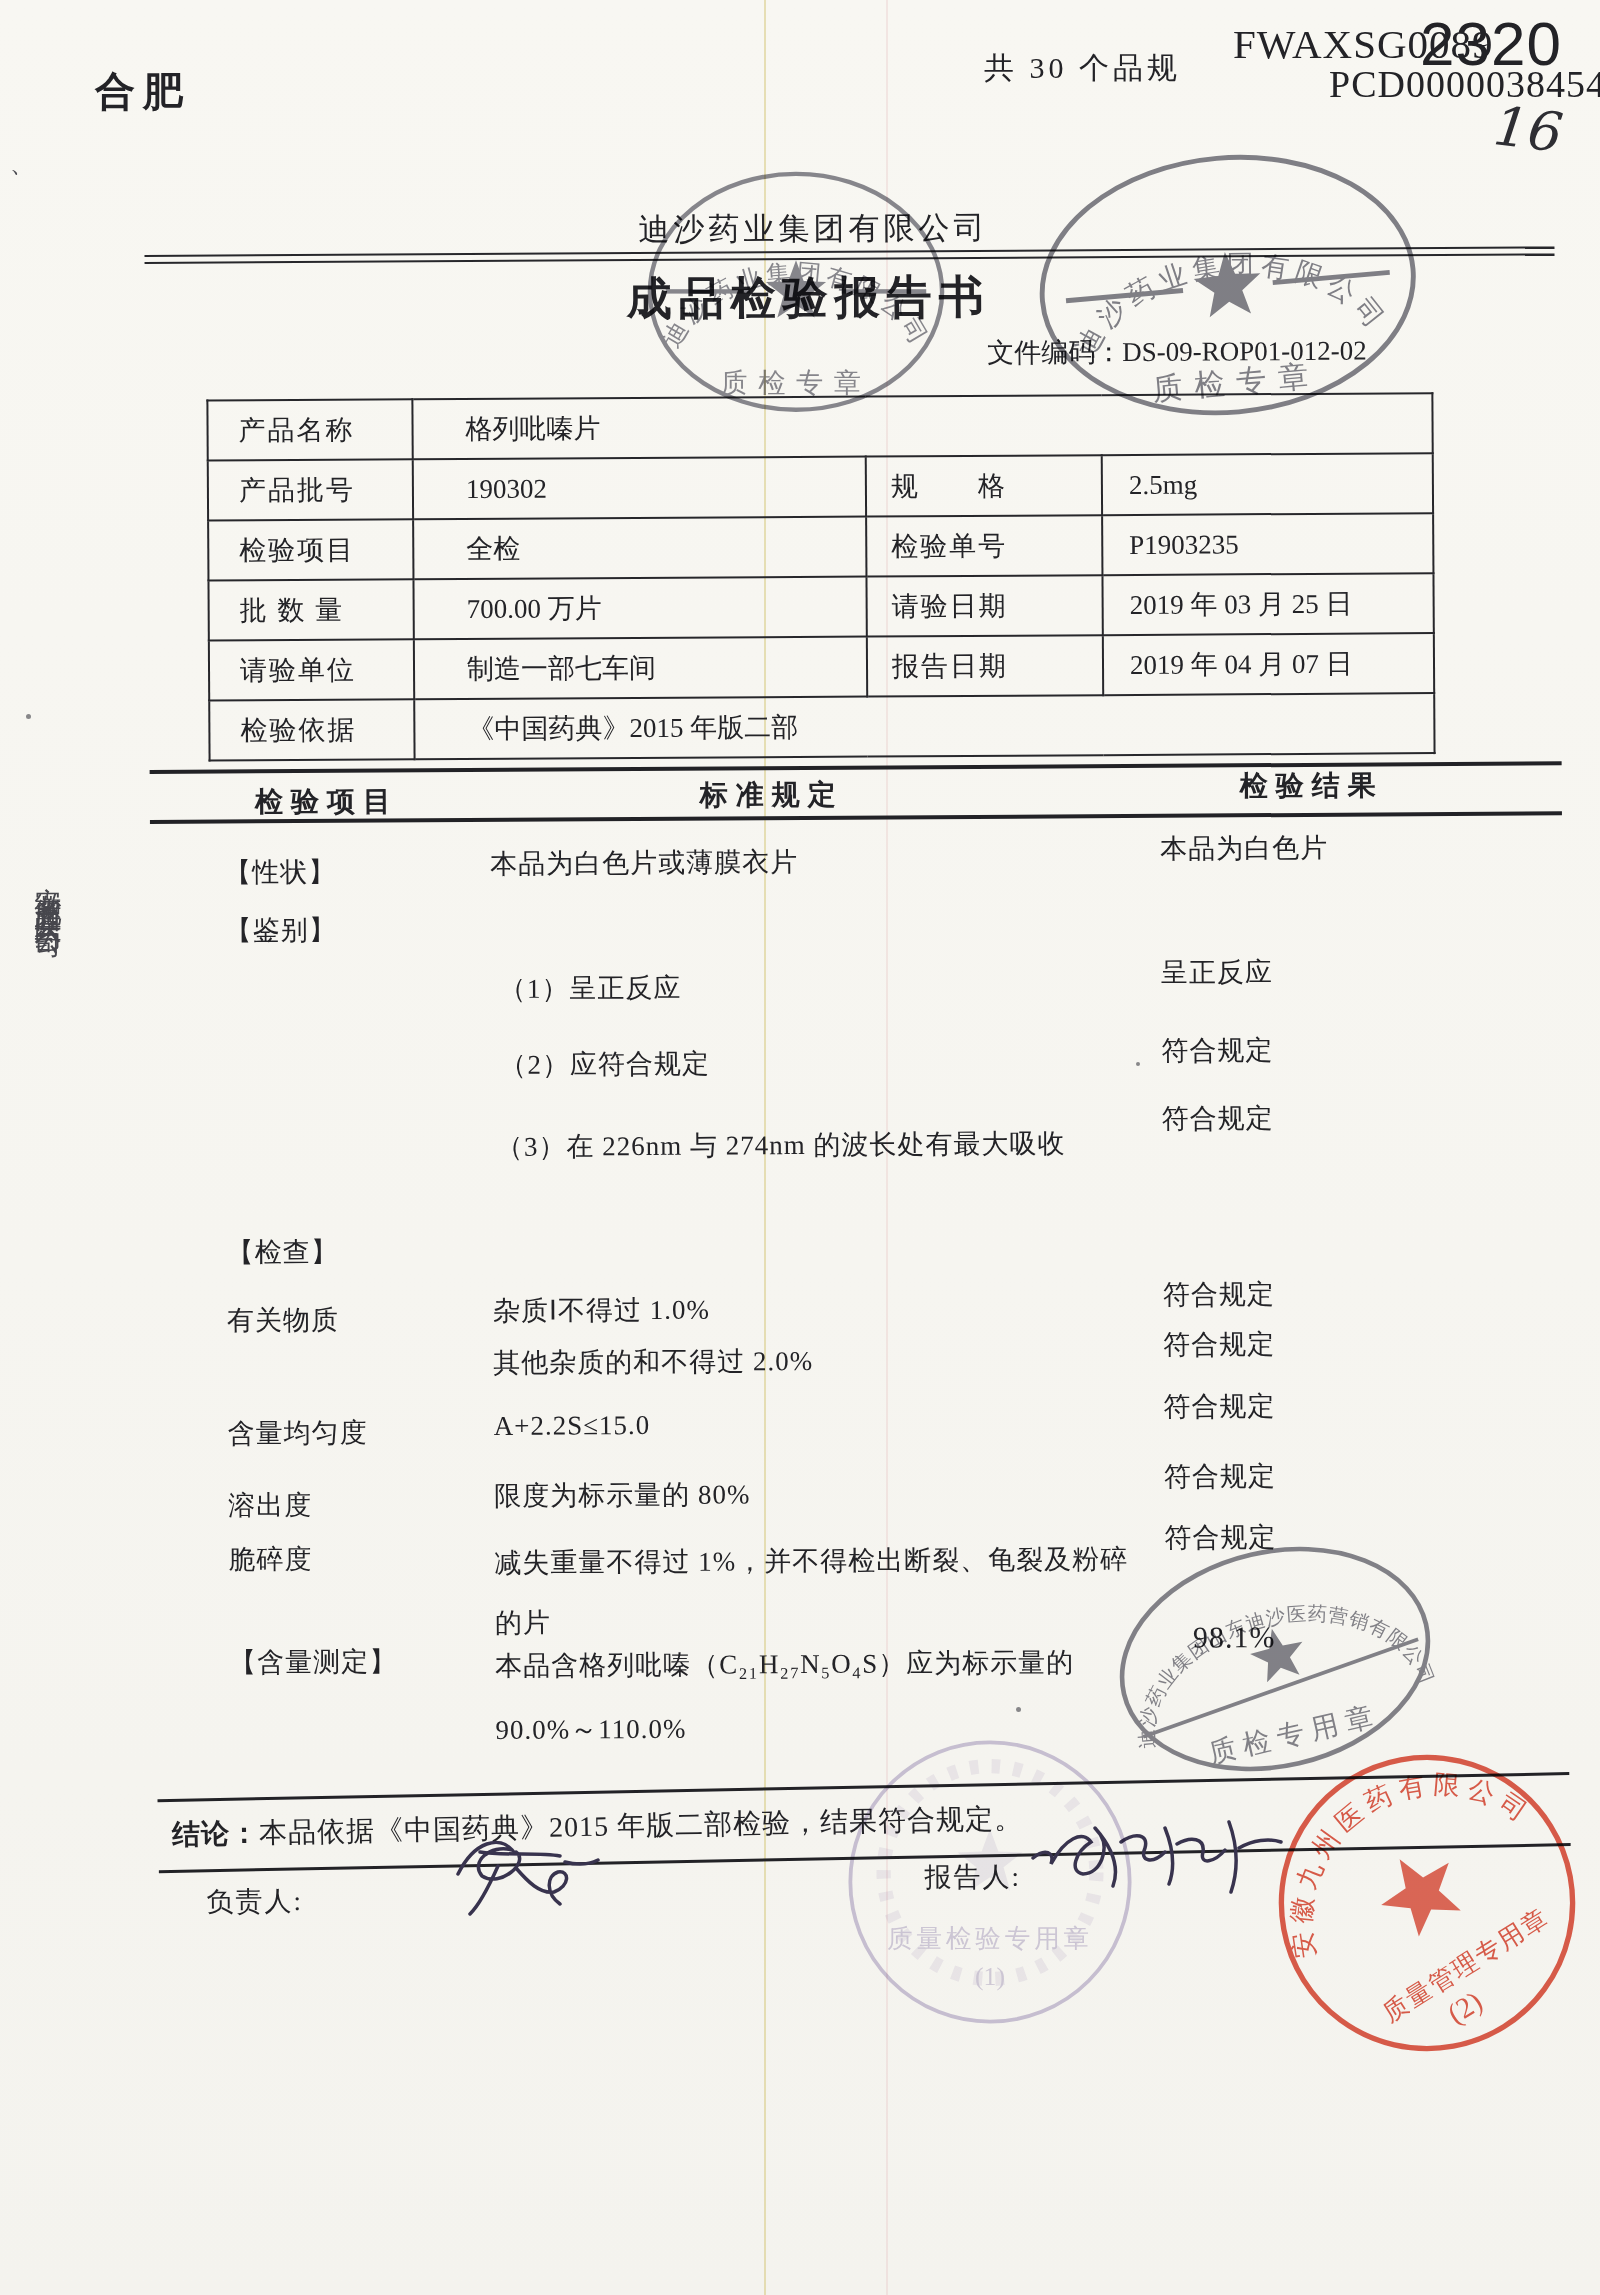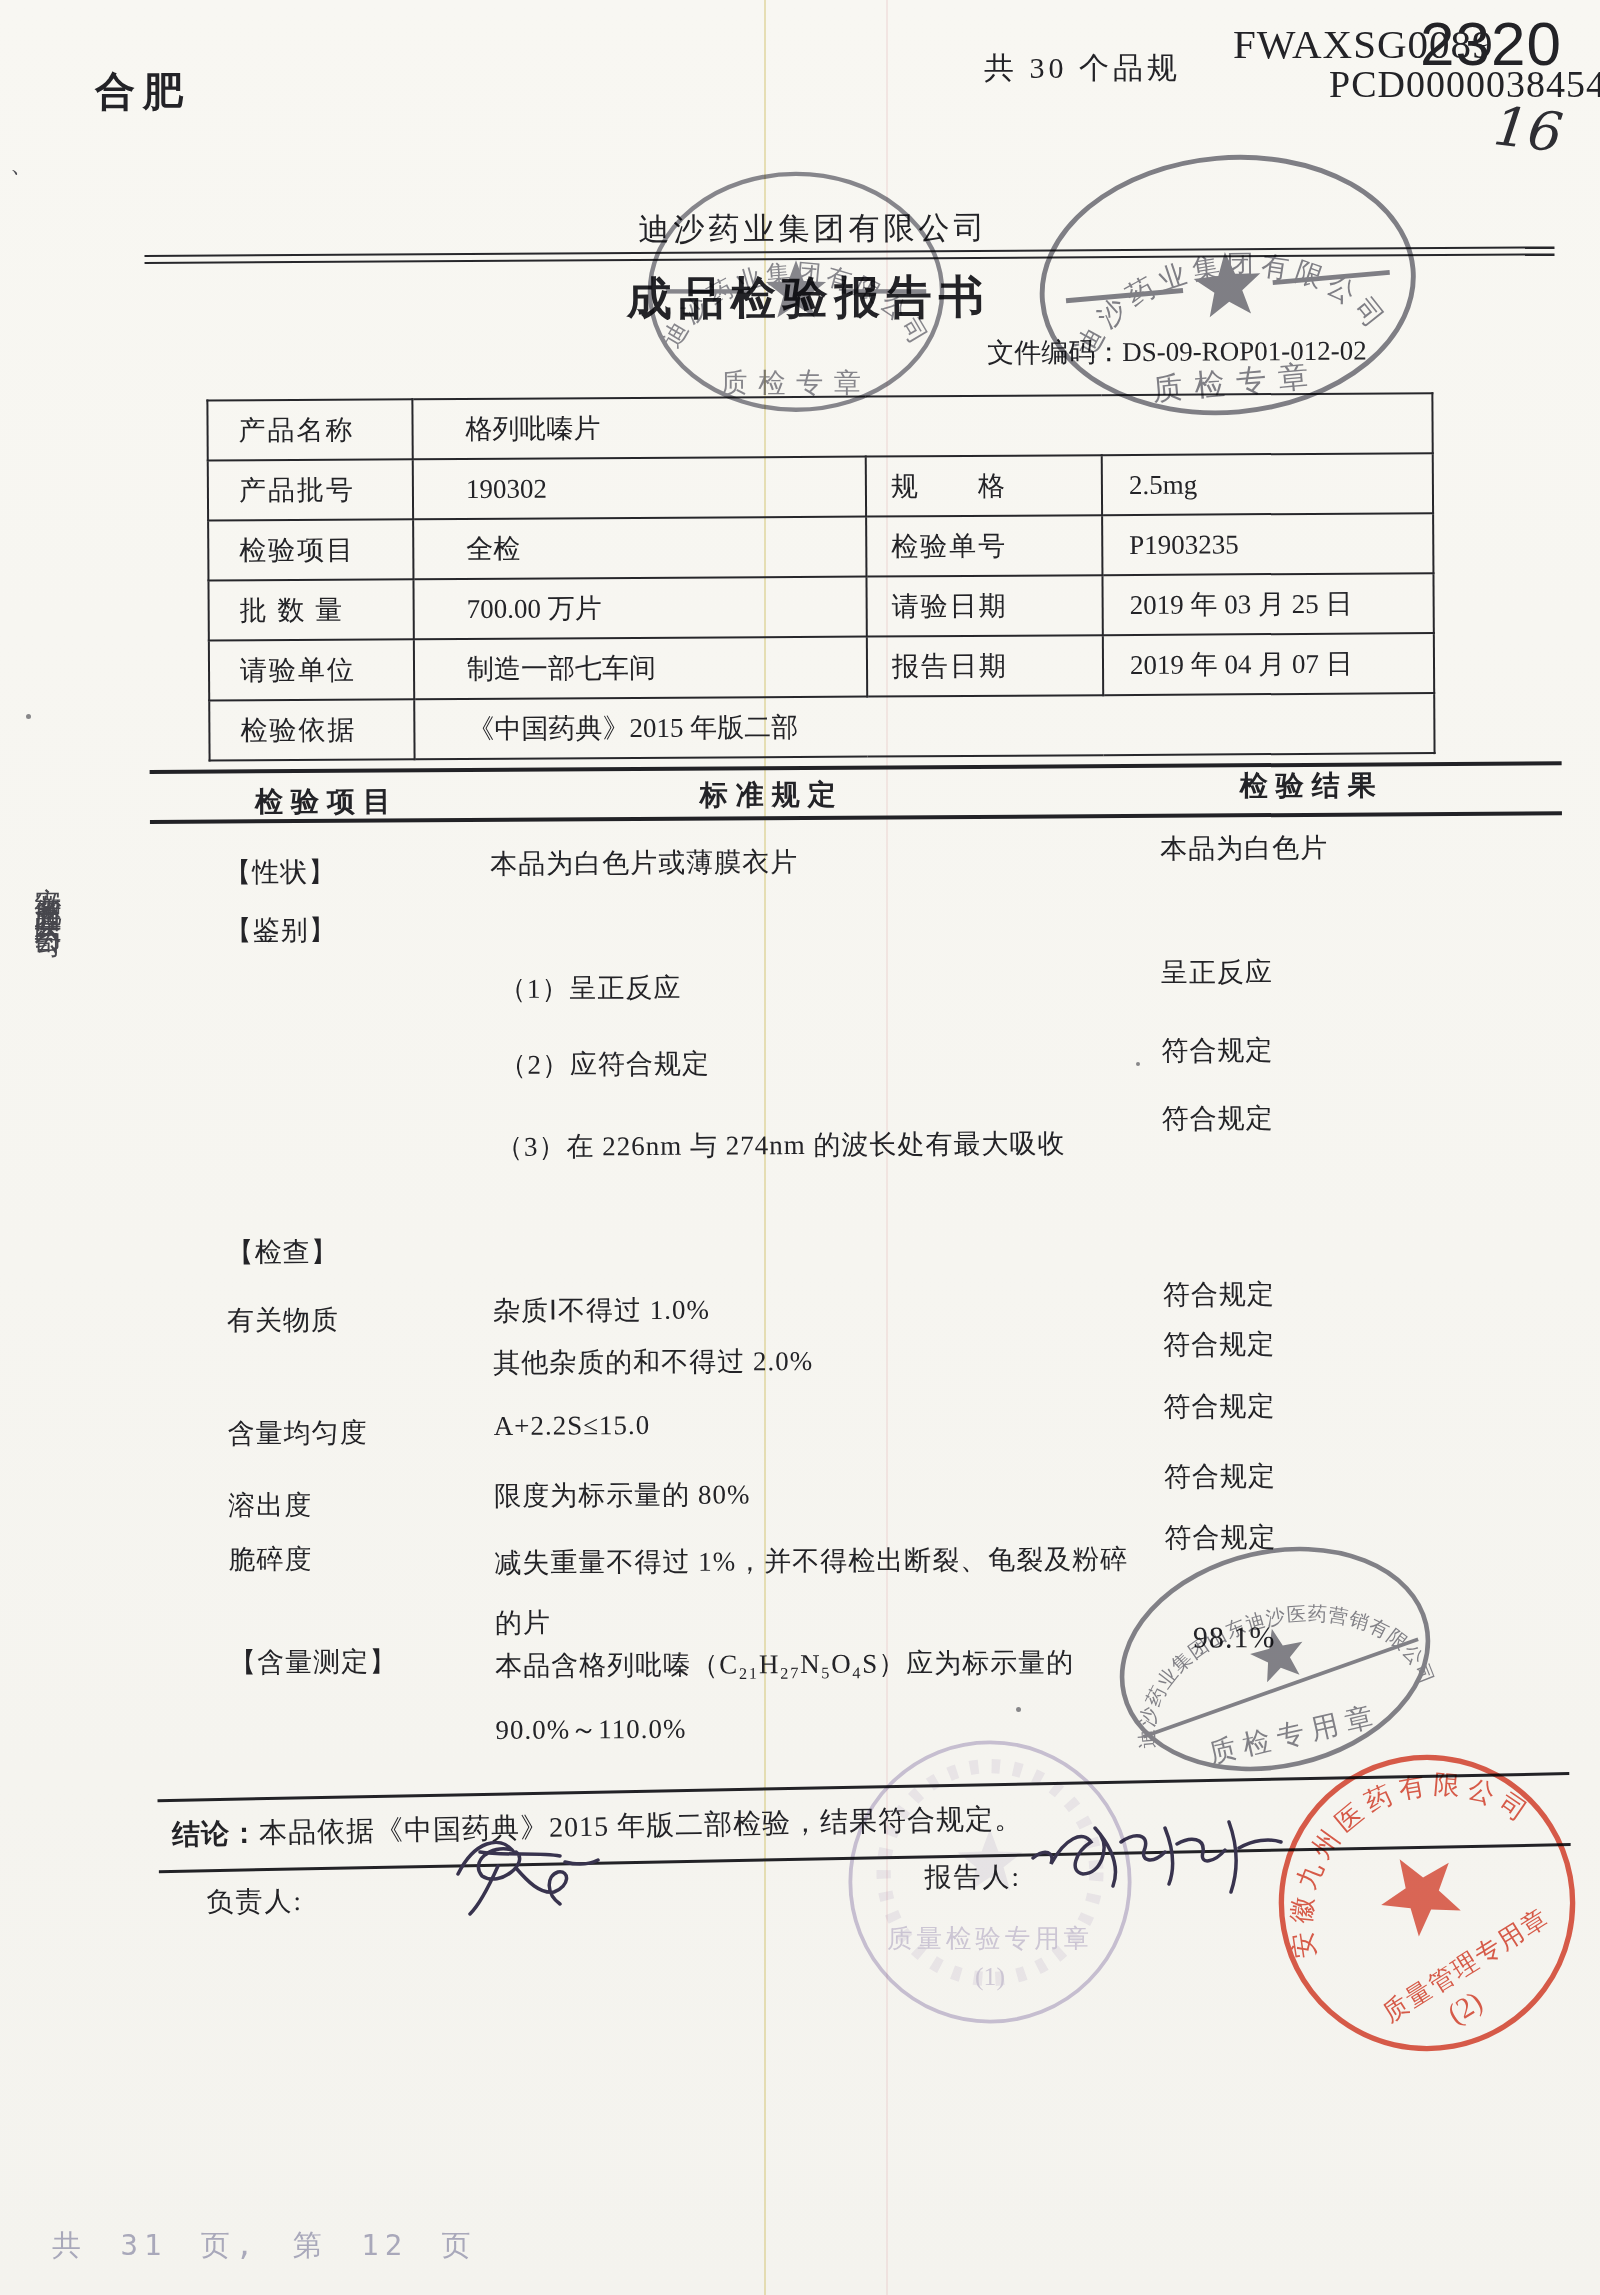--- a/index.html
+++ b/index.html
@@ -238,15 +238,14 @@
       <circle cx="170" cy="170" r="150" fill="none" stroke="#dc4c39" stroke-width="5.5"></circle>
       <text font-size="27" letter-spacing="7" font-family="Liberation Serif, serif"><textPath href="#arcD" startOffset="50%" text-anchor="middle">安徽九州医药有限公司</textPath></text>
       <polygon transform="translate(170,160) scale(1.2)" opacity=".92" points="0,-36 8.8,-12.1 34.2,-11.1 14.3,4.6 21.2,29.1 0,15 -21.2,29.1 -14.3,4.6 -34.2,-11.1 -8.8,-12.1"></polygon>
       <text x="170" y="254" font-size="26" letter-spacing="2" text-anchor="middle" font-family="Liberation Serif, serif">质量管理专用章</text>
       <text x="146" y="292" font-size="30" text-anchor="middle" font-family="Liberation Serif, serif">(2)</text>
     </g>
   </svg>
 
   <div class="abs sidebar" style="left:30px;top:866px;height:320px;">安徽省肥西县医药公司</div>
 
-  <div class="abs footer" style="left:52px;top:2226px;">共 31 页, 第 12 页</div>
 
 </div>
 
 </body></html>

